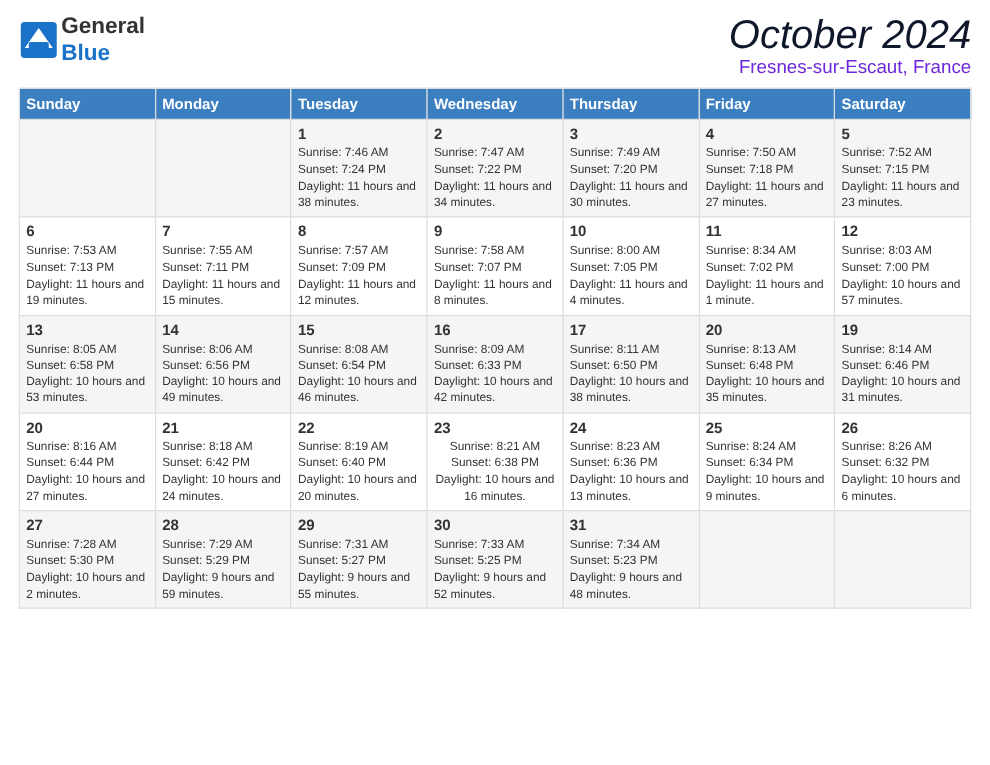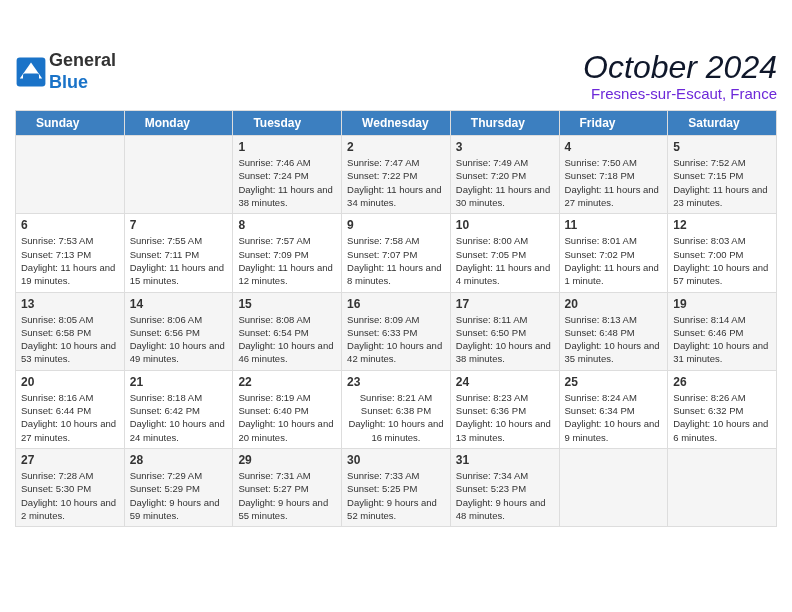--- a/index.html
+++ b/index.html
@@ -5,21 +5,20 @@
     * { box-sizing: border-box; margin: 0; padding: 0; }
     body {
       font-family: Arial, sans-serif;
       background: #fff;
       width: 792px;
       min-height: 612px;
     }
     .container {
       width: 792px;
       padding: 10px 15px;
-      margin-top: 40px;
     }
     .header {
       display: flex;
       justify-content: space-between;
       align-items: flex-start;
       margin-bottom: 8px;
     }
     .logo {
       display: flex;
       align-items: center;
@@ -52,21 +51,21 @@
     }
     table {
       width: 100%;
       border-collapse: collapse;
     }
     thead tr th {
       background-color: #3c7fc0;
       color: #fff;
       font-size: 12px;
       font-weight: bold;
-      padding: 5px 20px;
+      padding: 5px 5px;
       text-align: left;
       border: 1px solid #ddd;
     }
     tbody tr td {
       border: 1px solid #ddd;
       vertical-align: top;
       padding: 4px 5px;
       font-size: 10px;
       color: #333;
       min-height: 80px;
@@ -185,21 +184,21 @@
 Daylight: 11 hours and 8 minutes.</div>
           </td>
           <td>
             <div class="day-num">10</div>
             <div class="cell-text" style="white-space: pre-line;">Sunrise: 8:00 AM
 Sunset: 7:05 PM
 Daylight: 11 hours and 4 minutes.</div>
           </td>
           <td>
             <div class="day-num">11</div>
-            <div class="cell-text" style="white-space: pre-line;">Sunrise: 8:01 AM
+            <div class="cell-text" style="white-space: pre-line;">Sunrise: 8:34 AM
 Sunset: 7:02 PM
 Daylight: 11 hours and 1 minute.</div>
           </td>
           <td>
             <div class="day-num">12</div>
             <div class="cell-text" style="white-space: pre-line;">Sunrise: 8:03 AM
 Sunset: 7:00 PM
 Daylight: 10 hours and 57 minutes.</div>
           </td>
         </tr>

